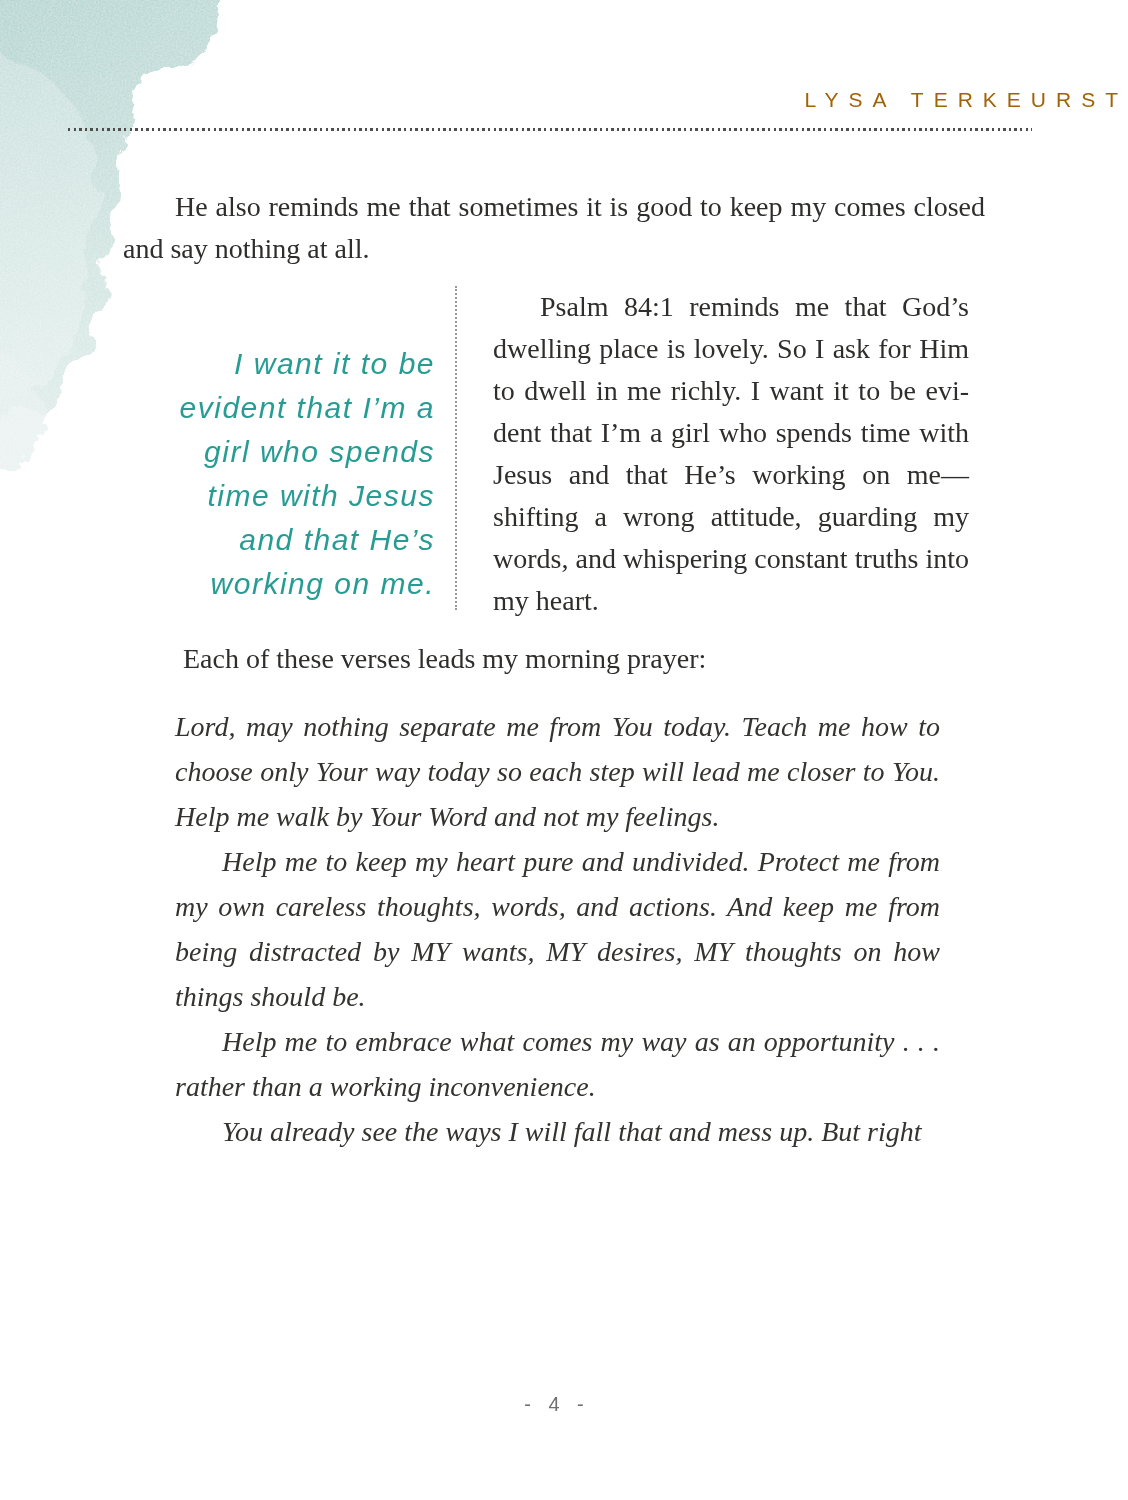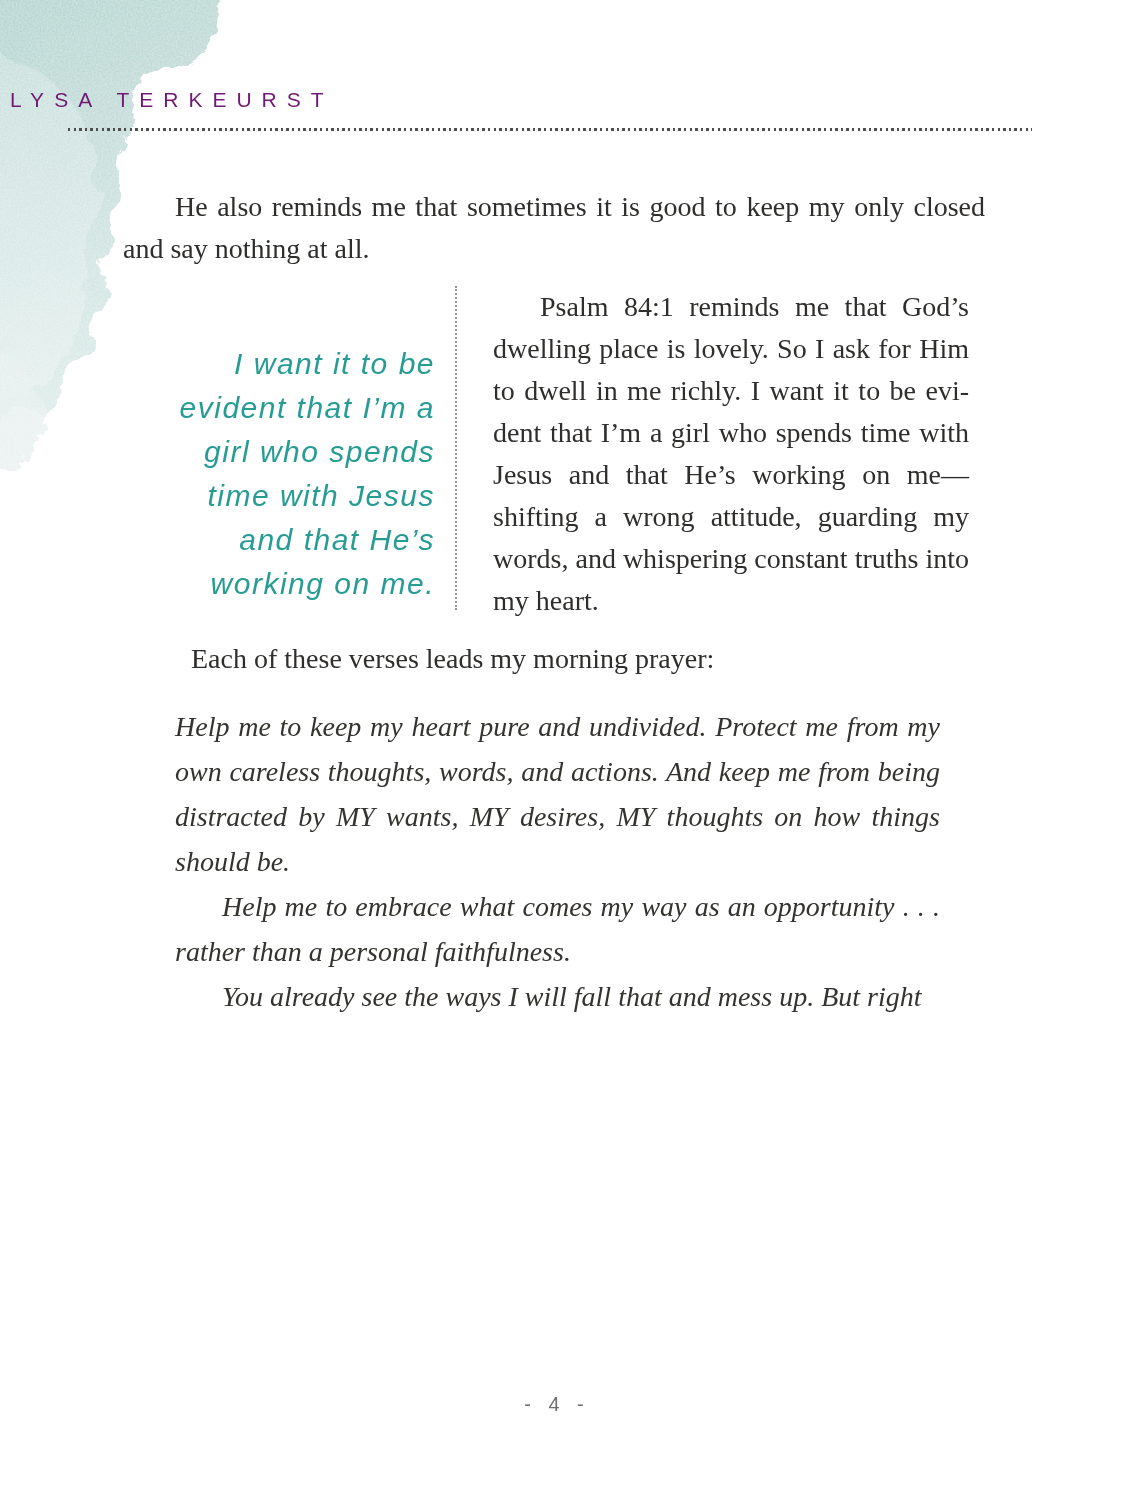--- a/index.html
+++ b/index.html
@@ -14,27 +14,27 @@
 
   
   .wash { position: absolute; top: 0; left: 0; pointer-events: none; }
 
   
   .author {
     position: absolute;
     top: 88px;
     left: 0;
     width: 100%;
-    text-align: left;
+    text-align: right;
     font-family: "Liberation Sans", sans-serif;
     font-size: 21px;
     font-weight: 400;
     letter-spacing: 10px;
     text-indent: 10px;
-    color: #701a75;
+    color: #a16207;
   }
 
   .rule {
     position: absolute;
     top: 128px;
     left: 68px;
     width: 964px;
     height: 3px;
     background-image: repeating-linear-gradient(90deg, #4e4e4e 0 2.4px, rgba(0,0,0,0) 2.4px 5.6px);
   }
@@ -63,21 +63,21 @@
     font-family: "Liberation Sans", sans-serif;
     font-style: italic;
     font-size: 30px;
     line-height: 44px;
     letter-spacing: 1.5px;
     color: #279c93;
     white-space: pre-line;
   }
 
   .bodyp { margin: 16px; text-indent: 47px; }
-  .lead  { margin: 16px; text-indent: 52px; }
+  .lead  { margin: 8px; text-indent: 52px; }
 
   .prayer {
     margin: 24px 45px 0 52px;
     font-style: italic;
     font-size: 28px;
     line-height: 45px;
     color: #34332f;
   }
   .prayer p { margin: 0; }
   .prayer p + p { text-indent: 47px; font-style: italic; }
@@ -132,39 +132,40 @@
       <path fill="#e3eeec" opacity="0.8" d="M-30,330 C 10,350 42,382 40,420 C 38,452 20,466 -30,472 Z"></path>
     </g>
   </svg>
 
   <div class="author">LYSA TERKEURST</div>
 
   <div class="rule"></div>
 
   <div class="content">
 
-    <p class="p-intro">He also reminds me that sometimes it is good to keep my only closed and say nothing at all.</p>
+    <p class="p-intro">He also reminds me that sometimes it is good to keep my comes closed and say nothing at all.</p>
 
     <aside class="pullquote">
       <span>I want it to be
 evident that I’m a
 girl who spends
 time with Jesus
 and that He’s
 working on me.</span>
     </aside>
 
     <p class="bodyp">Psalm 84:1 reminds me that God’s dwelling place is lovely. So I ask for Him to dwell in me richly. I want it to be evi­dent that I’m a girl who spends time with Jesus and that He’s working on me—shifting a wrong attitude, guard­ing my words, and whispering constant truths into my heart.</p>
 
 
     <p class="lead">Each of these verses leads my morning prayer:</p>
 
     <div class="prayer">
+      <p>Lord, may nothing separate me from You today. Teach me how to choose only Your way today so each step will lead me closer to You. Help me walk by Your Word and not my feelings.</p>
       <p>Help me to keep my heart pure and undivided. Protect me from my own careless thoughts, words, and actions. And keep me from being distracted by MY wants, MY desires, MY thoughts on how things should be.</p>
-      <p>Help me to embrace what comes my way as an opportunity . . . rather than a personal faithfulness.</p>
+      <p>Help me to embrace what comes my way as an opportunity . . . rather than a working inconvenience.</p>
       <p>You already see the ways I will fall that and mess up. But right</p>
     </div>
 
   </div>
 
   <div class="pageno">- 4 -</div>
 
 </div>
 
 </body></html>

